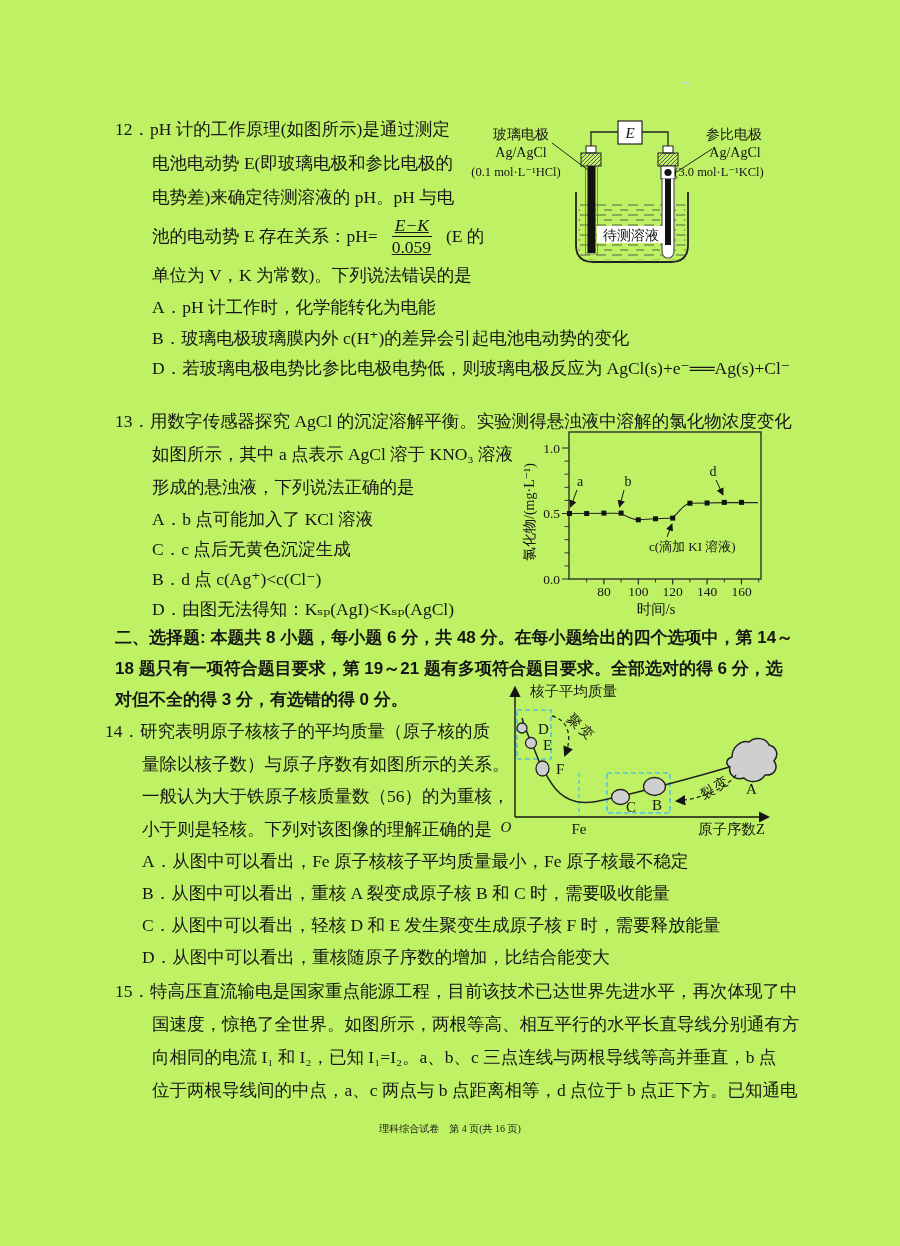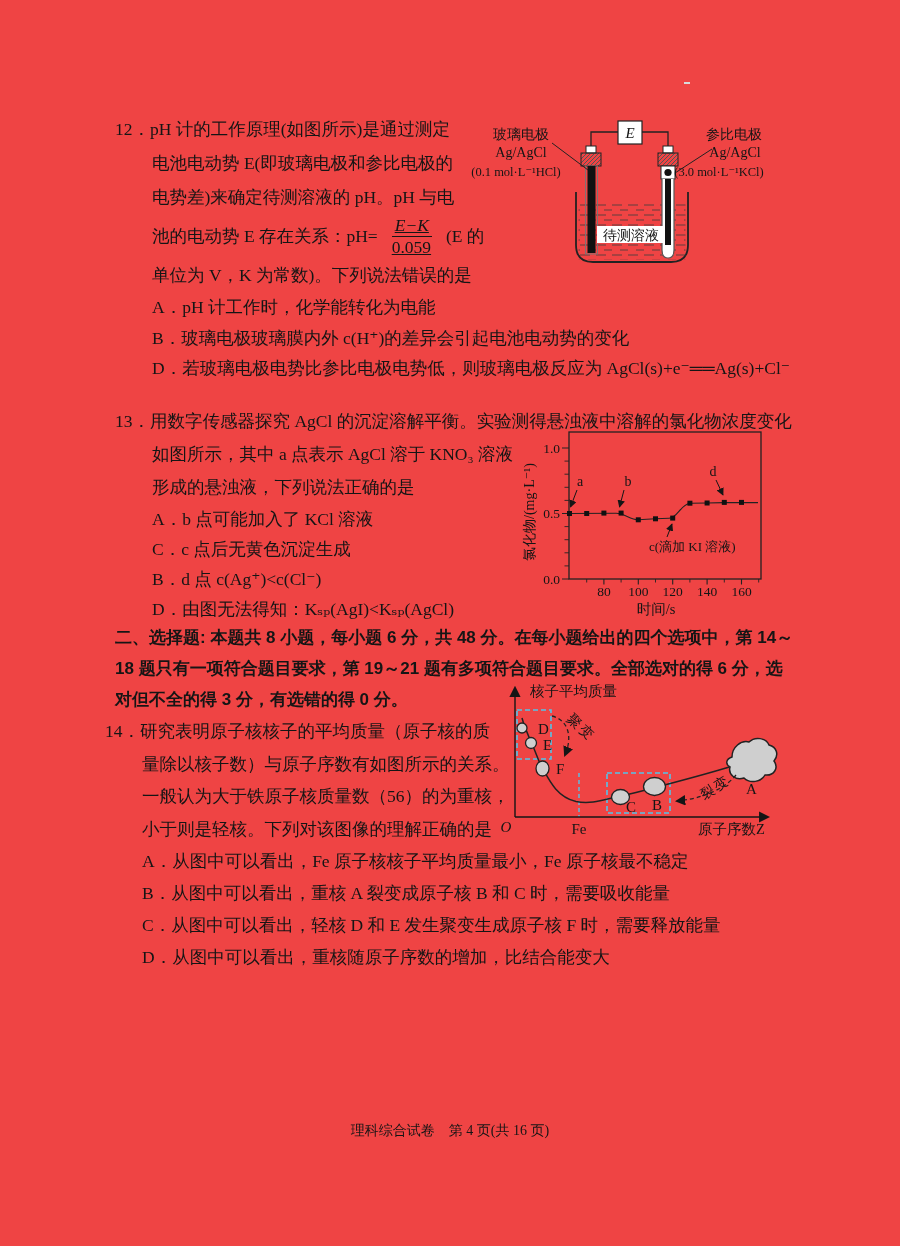--- a/index.html
+++ b/index.html
@@ -1,34 +1,34 @@
 <!DOCTYPE html>
 <html><head>
 <meta charset="utf-8">
 <style>
   html,body{margin:0;padding:0;background:#e8e8e8;}
-  .page{position:relative;width:900px;height:1246px;background:#ef4444;overflow:hidden;
+  .page{position:relative;width:900px;height:1246px;background:#bef264;overflow:hidden;
         font-family:"Liberation Serif","DejaVu Serif",serif;color:#151515;font-size:17.5px;}
   .blk{position:absolute;}
   .ln{white-space:pre;}
   .ind{margin-left:37px;}
   #q12 .ln{line-height:34px;}
   #q12 .opt{line-height:30.5px;}
   #q12 .formula-line{height:44px;display:flex;align-items:center;white-space:pre;}
   #q13 .ln{line-height:33px;}
   #q13 .opt{line-height:30px;}
   #sec2 .ln{line-height:31px;font-family:"Liberation Sans","DejaVu Sans",sans-serif;
             font-weight:700;font-size:17px;}
   #q14 .ln{line-height:32.5px;}
   #q14 .opt{line-height:32px;}
   #q15 .ln{line-height:33px;}
   .frac{display:inline-block;vertical-align:-15px;line-height:1.15;margin:0 14px;text-decoration:underline;}
   .frac .num{display:block;border-bottom:1.3px solid #151515;padding:0 3px;font-style:italic;}
   .frac .den{display:block;}
-  .footer{position:absolute;top:1122px;left:0;width:900px;text-align:center;font-size:14px;}
+  .footer{position:absolute;top:1122px;left:0;width:900px;text-align:center;font-size:10px;}
   .artifact{position:absolute;left:684px;top:82px;width:6px;height:2px;background:#d9d9d9;}
   svg{font-family:"Liberation Serif","DejaVu Serif",serif;}
   svg text{fill:#151515;}
 </style>
 </head>
 <body>
 
 <div class="page">
 
   <div class="artifact"></div>
@@ -201,16 +201,22 @@
     <text x="174" y="136" font-size="15">C</text>
     <text x="200" y="134" font-size="15">B</text>
     <text x="294" y="118" font-size="15">A</text>
 
     <text transform="translate(114,44) rotate(42)" font-size="14" letter-spacing="2">聚变</text>
     <path d="M100,40 C116,44 121,60 113,79" fill="none" stroke="#222" stroke-width="1.3" stroke-dasharray="4,3" marker-end="url(#arr2)"></path>
     <text transform="translate(252,124) rotate(-33)" font-size="14" letter-spacing="2">裂变</text>
     <path d="M284,99 C272,114 248,123 225,125" fill="none" stroke="#222" stroke-width="1.3" stroke-dasharray="4,3" marker-end="url(#arr2)"></path>
   </svg>
 
+  <div id="q15" class="blk" style="left:115px;top:975px;width:720px;">
+    <div class="ln">15．特高压直流输电是国家重点能源工程，目前该技术已达世界先进水平，再次体现了中</div>
+    <div class="ln ind">国速度，惊艳了全世界。如图所示，两根等高、相互平行的水平长直导线分别通有方</div>
+    <div class="ln ind">向相同的电流 I₁ 和 I₂，已知 I₁=I₂。a、b、c 三点连线与两根导线等高并垂直，b 点</div>
+    <div class="ln ind">位于两根导线间的中点，a、c 两点与 b 点距离相等，d 点位于 b 点正下方。已知通电</div>
+  </div>
 
   <div class="footer">理科综合试卷　第 4 页(共 16 页)</div>
 
 </div>
 
 </body></html>

